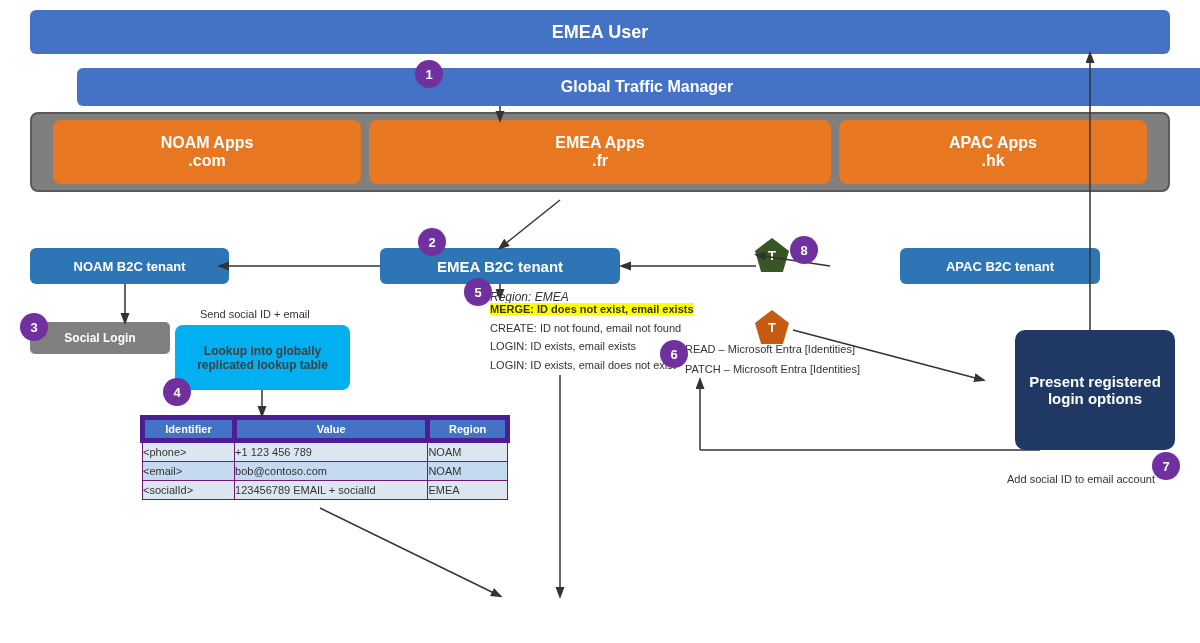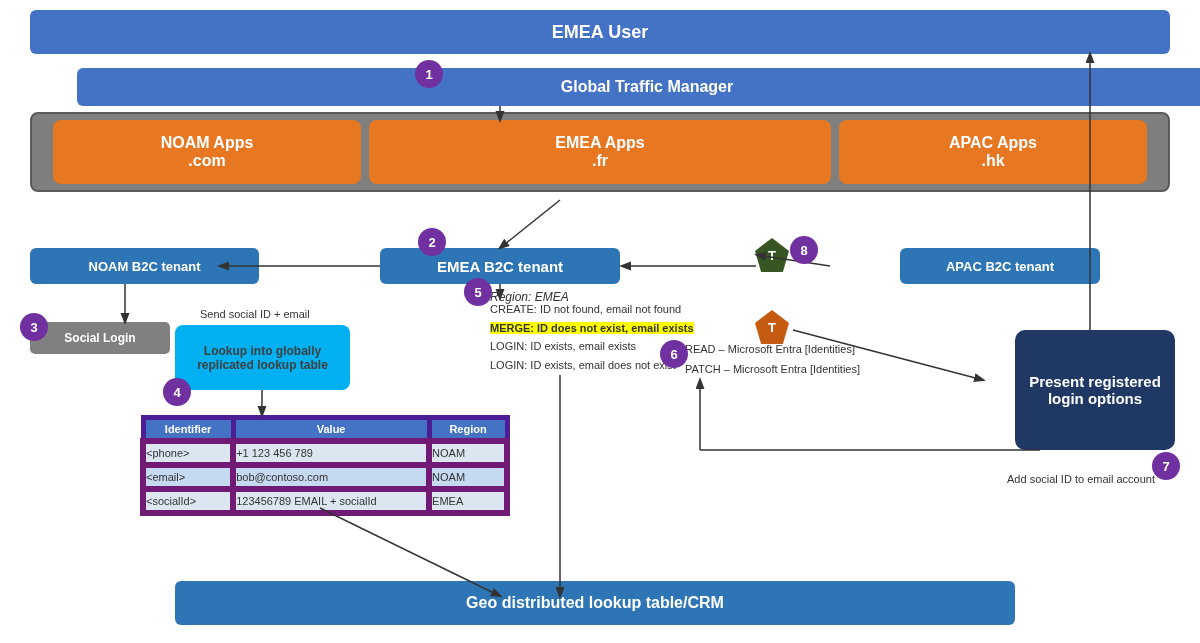--- a/index.html
+++ b/index.html
@@ -75,21 +75,21 @@
     }
 
     .emea-apps {
       flex: 1.5;
     }
 
     
     .noam-b2c {
       background: #2E75B6;
       top: 248px; left: 30px;
-      width: 229px; height: 36px;
+      width: 199px; height: 36px;
       font-size: 13px;
       border-radius: 6px;
     }
 
     .emea-b2c {
       background: #2E75B6;
       top: 248px; left: 380px;
       width: 240px; height: 36px;
       font-size: 15px;
       border-radius: 6px;
@@ -156,21 +156,21 @@
       background: #4472C4;
       color: #fff;
       padding: 3px 8px;
       border: 5px solid #4c1d95;
       font-weight: 600;
     }
     .lookup-table td {
       background: #DCE6F1;
       color: #333;
       padding: 3px 0;
-      border: 6px solid #701a75;
+      border: 1px solid #701a75;
     }
     .lookup-table tr:nth-child(even) td {
       background: #C5D9F1;
     }
 
     
     .geo-box {
       background: #2E75B6;
       position: absolute;
       bottom: 18px; left: 175px;
@@ -339,24 +339,24 @@
 
   <div class="region-label">
     <span>Region: EMEA</span>
   </div>
 
   <div class="circle-num" style="top:278px; left:464px;">
     <span>5</span>
   </div>
 
   <div class="step5-text">
-    <div>CREATE: ID not found, email not found</div>
     <div>
       <span class="step5-highlight">MERGE: ID does not exist, email exists</span>
     </div>
+    <div>CREATE: ID not found, email not found</div>
     <div>LOGIN: ID exists, email exists</div>
     <div>LOGIN: ID exists, email does not exist</div>
   </div>
 
   <div class="pentagon pentagon-green" style="top:238px; left:755px;">T</div>
 
   <div class="circle-num" style="top:236px; left:790px;">
     <span>8</span>
   </div>
 
@@ -403,23 +403,20 @@
         <td>NOAM</td>
       </tr>
       <tr>
         <td>&lt;socialId&gt;</td>
         <td>123456789 EMAIL + socialId</td>
         <td>EMEA</td>
       </tr>
     </tbody>
   </table>
 
-  <div class="geo-box">
-    <span>Geo distributed lookup table/CRM</span>
-  </div>
 
   <svg class="arrows-svg">
     <defs>
       <marker id="arrow" markerWidth="8" markerHeight="8" refX="6" refY="3" orient="auto">
         <path d="M0,0 L0,6 L8,3 z" fill="#333"></path>
       </marker>
       <marker id="arrow-rev" markerWidth="8" markerHeight="8" refX="2" refY="3" orient="auto">
         <path d="M8,0 L8,6 L0,3 z" fill="#333"></path>
       </marker>
     </defs>

